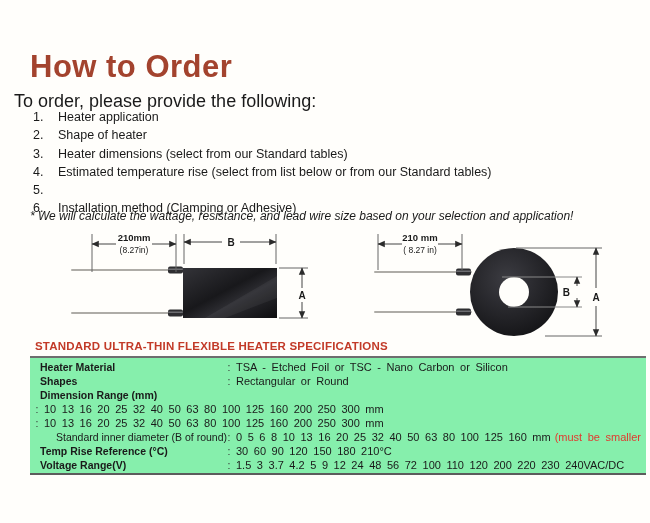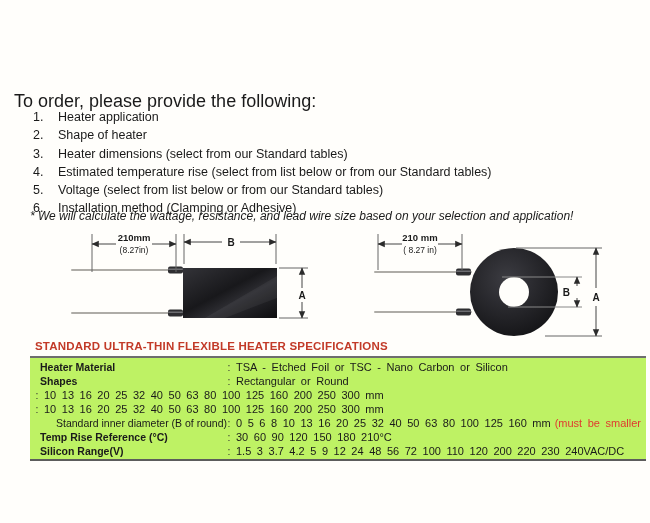--- a/index.html
+++ b/index.html
@@ -23,35 +23,36 @@
   .diagram text { font-family:"Liberation Sans", sans-serif; fill:#1a1a1a; }
   .dim-line { stroke:#444; stroke-width:1; fill:none; }
   .ext-line { stroke:#666; stroke-width:1; fill:none; }
   .wire { stroke:#aeaca7; stroke-width:2; stroke-linecap:round; }
   .spec-heading {
     position:absolute; left:35px; top:340px;
     font-size:11.5px; font-weight:bold; letter-spacing:.2px; color:#c23a28;
   }
   .spec-table {
     position:absolute; left:30px; top:356px; width:616px;
-    background:#bef264; padding:2px 0 1px 0;
+    background:#86efac; padding:2px 0 1px 0;
     border-top:2px solid #6e6e6e; border-bottom:2px solid #5c5c5c;
   }
   .spec-row { display:flex; align-items:center; height:14px; font-size:10.5px; white-space:nowrap; }
   .spec-row .lbl { width:192px; padding-left:10px; font-weight:bold; flex-shrink:0; }
   .spec-row.indent .lbl { padding-left:26px; font-weight:normal; }
   .spec-row .colon { width:14px; text-align:center; color:#333; flex-shrink:0; }
   .spec-row .val { flex:1; font-size:11px; word-spacing:2.5px; overflow:hidden; }
   .spec-row .warn { color:#e03a2f; margin-left:4px; }
 </style>
 </head>
 <body>
 
 <div class="page">
 
+  <div class="title">How to Order</div>
   <div class="intro">To order, please provide the following:</div>
 
   <div class="olist">
     <div class="row">
       <span class="num">1.</span>
       <span>Heater application</span>
     </div>
     <div class="row">
       <span class="num">2.</span>
       <span>Shape of heater</span>
@@ -59,21 +60,20 @@
     <div class="row">
       <span class="num">3.</span>
       <span>Heater dimensions (select from our Standard tables)</span>
     </div>
     <div class="row">
       <span class="num">4.</span>
       <span>Estimated temperature rise (select from list below or from our Standard tables)</span>
     </div>
     <div class="row">
       <span class="num">5.</span>
-      <span>Voltage (select from list below or from our Standard tables)</span>
     </div>
     <div class="row">
       <span class="num">6.</span>
       <span>Installation method (Clamping or Adhesive)</span>
     </div>
   </div>
 
   <div class="note">* We will calculate the wattage, resistance, and lead wire size based on your selection and application!</div>
 
   <svg class="diagram" viewBox="0 0 650 116" xmlns="http://www.w3.org/2000/svg">
@@ -161,38 +161,43 @@
     <div class="spec-row">
       <span class="lbl">Heater Material</span>
       <span class="colon">:</span>
       <span class="val">TSA - Etched Foil  or  TSC - Nano Carbon  or  Silicon</span>
     </div>
     <div class="spec-row">
       <span class="lbl">Shapes</span>
       <span class="colon">:</span>
       <span class="val">Rectangular or Round</span>
     </div>
+    <div class="spec-row">
+      <span class="lbl">Dimension Range (mm)</span>
+      <span class="colon"></span>
+      <span class="val"></span>
+    </div>
     <div class="spec-row indent">
       <span class="colon">:</span>
       <span class="val">10 13 16 20 25 32 40 50 63 80 100 125 160 200 250 300 mm</span>
     </div>
     <div class="spec-row indent">
       <span class="colon">:</span>
       <span class="val">10 13 16 20 25 32 40 50 63 80 100 125 160 200 250 300 mm</span>
     </div>
     <div class="spec-row indent">
       <span class="lbl">Standard inner diameter (B of round)</span>
       <span class="colon">:</span>
       <span class="val"><span>0 5 6 8 10 13 16 20 25 32 40 50 63 80 100 125 160 mm</span><span class="warn">(must be smaller than A)</span></span>
     </div>
     <div class="spec-row">
       <span class="lbl">Temp Rise Reference (°C)</span>
       <span class="colon">:</span>
       <span class="val">30 60 90 120 150 180 210°C</span>
     </div>
     <div class="spec-row">
-      <span class="lbl">Silicon Range(V)</span>
+      <span class="lbl">Voltage Range(V)</span>
       <span class="colon">:</span>
       <span class="val">1.5 3 3.7 4.2 5 9 12 24 48 56 72 100 110 120 200 220 230 240VAC/DC</span>
     </div>
   </div>
 
 </div>
 
 </body></html>

